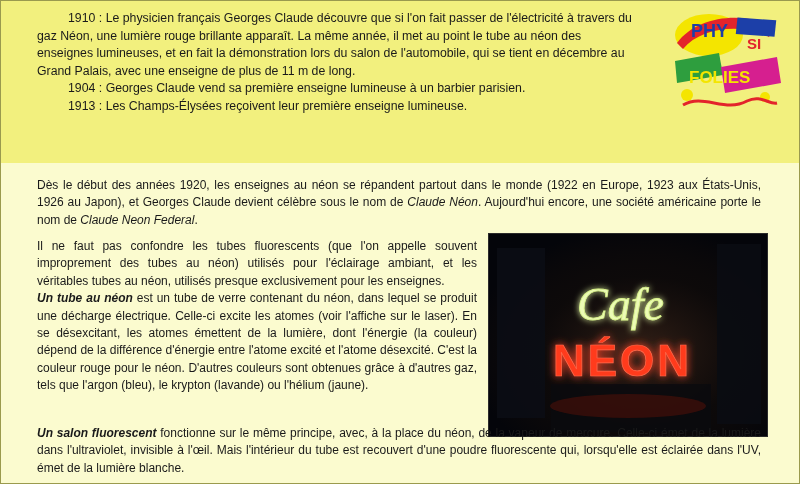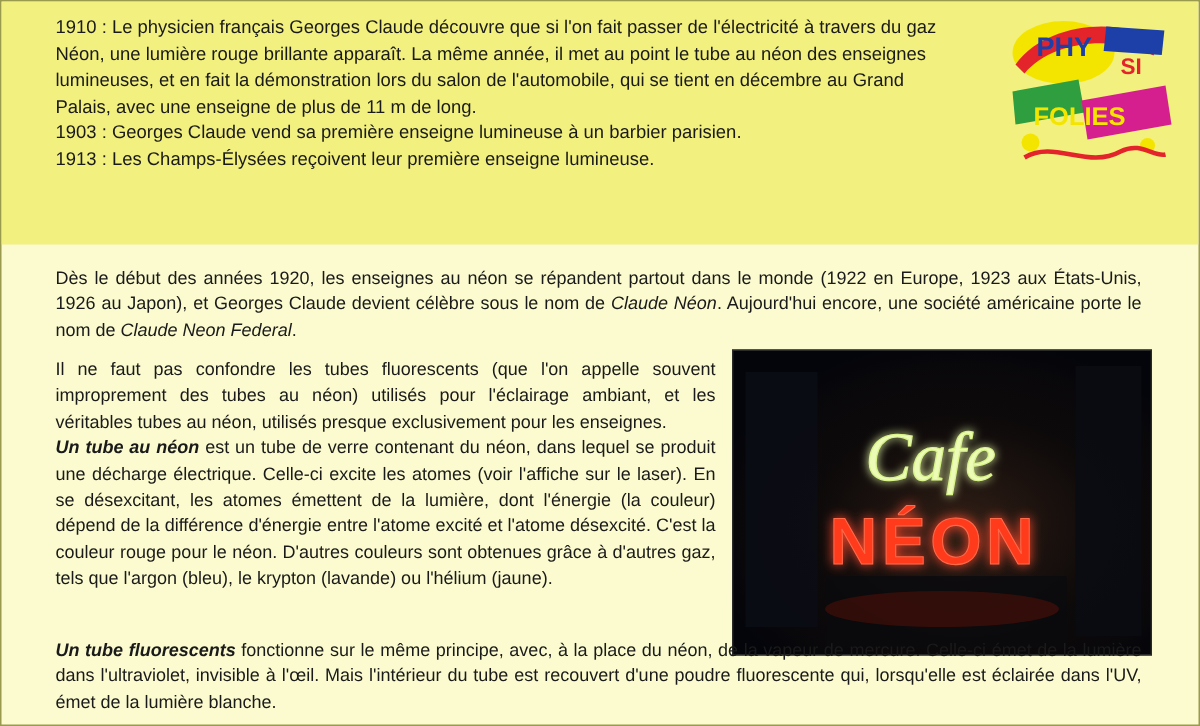--- a/index.html
+++ b/index.html
@@ -40,20 +40,21 @@
     font-size: 12.3px;
     line-height: 17.6px;
     color: #1a1a1a;
   }
   #timeline-text .entry {
     margin: 0 0 0 0;
     text-indent: 0;
   }
   #timeline-text .year {
     white-space: nowrap;
+    margin-left: 31px;
   }
   
   #logo {
     position: absolute;
     right: 14px;
     top: 8px;
     width: 116px;
     height: 104px;
     text-align: center;
   }
@@ -104,21 +105,21 @@
 
   <div id="timeline-panel">
 
     <div id="timeline-text">
       <div class="entry">
         <span class="year">1910</span>
         <span> : </span>
         <span>Le physicien français Georges Claude découvre que si l'on fait passer de l'électricité à travers du gaz Néon, une lumière rouge brillante apparaît. La même année, il met au point le tube au néon des enseignes lumineuses, et en fait la démonstration lors du salon de l'automobile, qui se tient en décembre au Grand Palais, avec une enseigne de plus de 11 m de long.</span>
       </div>
       <div class="entry">
-        <span class="year">1903</span>
+        <span class="year">1904</span>
         <span> : </span>
         <span>Georges Claude vend sa première enseigne lumineuse à un barbier parisien.</span>
       </div>
       <div class="entry">
         <span class="year">1913</span>
         <span> : </span>
         <span>Les Champs-Élysées reçoivent leur première enseigne lumineuse.</span>
       </div>
     </div>
 
@@ -197,16 +198,16 @@
 
       <g filter="url(#glowNeon)">
         <text x="64" y="142" font-family="Liberation Sans, sans-serif" font-size="44" font-weight="bold" letter-spacing="3" fill="#ff3a1f" stroke="#ff6a4a" stroke-width="0.7">NÉON</text>
       </g>
 
       <ellipse cx="139" cy="172" rx="78" ry="12" fill="#7a1406" opacity="0.35"></ellipse>
     </svg>
   </div>
 
   <div class="para" id="para-3">
-    <span class="bd">Un tube fluorescents</span><span> fonctionne sur le même principe, avec, à la place du néon, de la vapeur de mercure. Celle-ci émet de la lumière dans l'ultraviolet, invisible à l'œil. Mais l'intérieur du tube est recouvert d'une poudre fluorescente qui, lorsqu'elle est éclairée dans l'UV, émet de la lumière blanche.</span>
+    <span class="bd">Un salon fluorescent</span><span> fonctionne sur le même principe, avec, à la place du néon, de la vapeur de mercure. Celle-ci émet de la lumière dans l'ultraviolet, invisible à l'œil. Mais l'intérieur du tube est recouvert d'une poudre fluorescente qui, lorsqu'elle est éclairée dans l'UV, émet de la lumière blanche.</span>
   </div>
 
 </div>
 
 </body></html>

